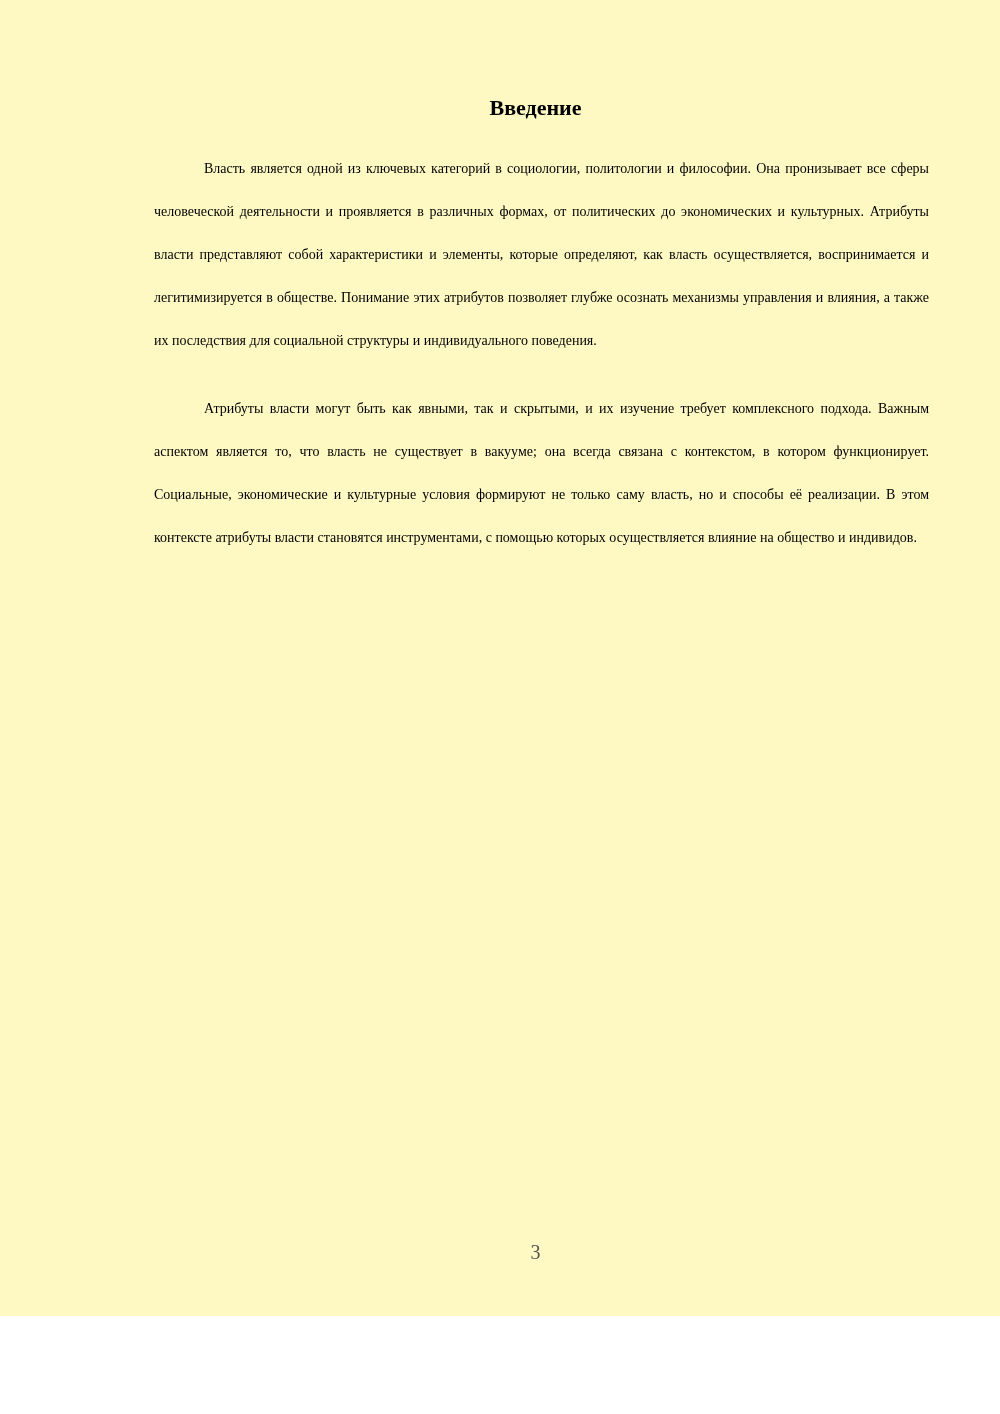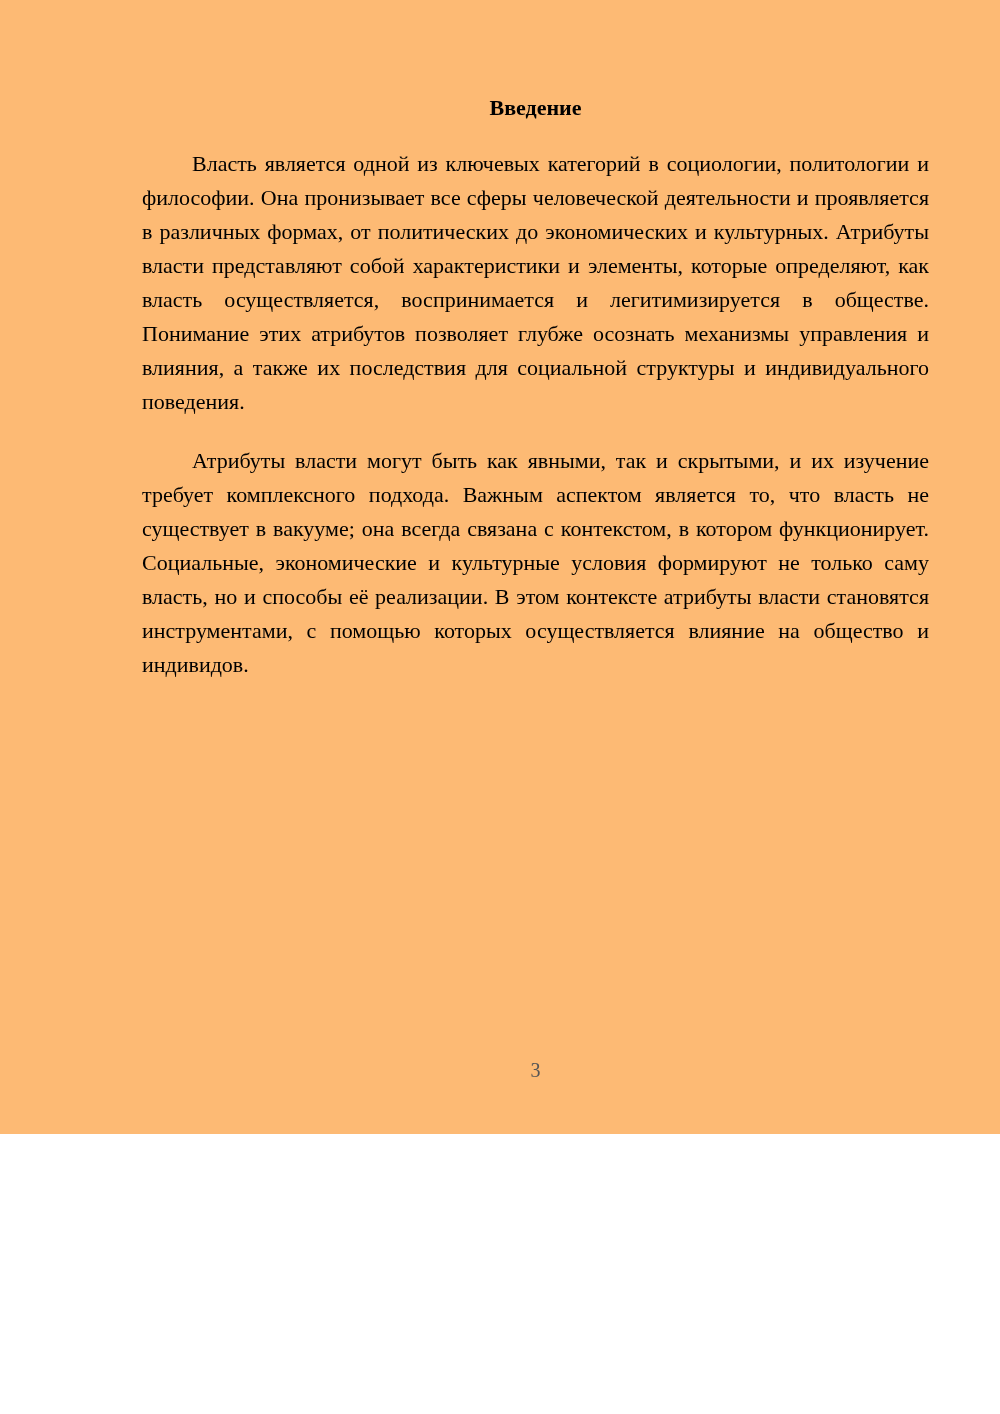--- a/index.html
+++ b/index.html
@@ -3,42 +3,42 @@
 <meta charset="utf-8">
 <style>
   html, body {
     margin: 0;
     padding: 0;
     background: #ffffff;
   }
   .page {
     position: relative;
     width: 1000px;
-    height: 1134px;
+    height: 1316px;
     margin: 0 auto;
-    background: #fdba74;
+    background: #fef9c3;
     box-sizing: border-box;
     padding: 90px 71px 4px 142px;
     font-family: "Liberation Serif", "DejaVu Serif", serif;
     color: #000000;
     overflow: hidden;
   }
   .heading {
     font-size: 22px;
     line-height: 35px;
     font-weight: bold;
     text-align: center;
     margin: 0 0 22px 0;
   }
   .para {
-    font-size: 22px;
-    line-height: 34px;
+    font-size: 14px;
+    line-height: 43px;
     text-align: justify;
     text-indent: 50px;
-    margin: 0 0 25px 0;
+    margin: 0 0 25px 12px;
   }
   .page-number {
     position: absolute;
     bottom: 52px;
     left: 142px;
     right: 71px;
     text-align: center;
     font-size: 20px;
     line-height: 24px;
     color: #555555;

